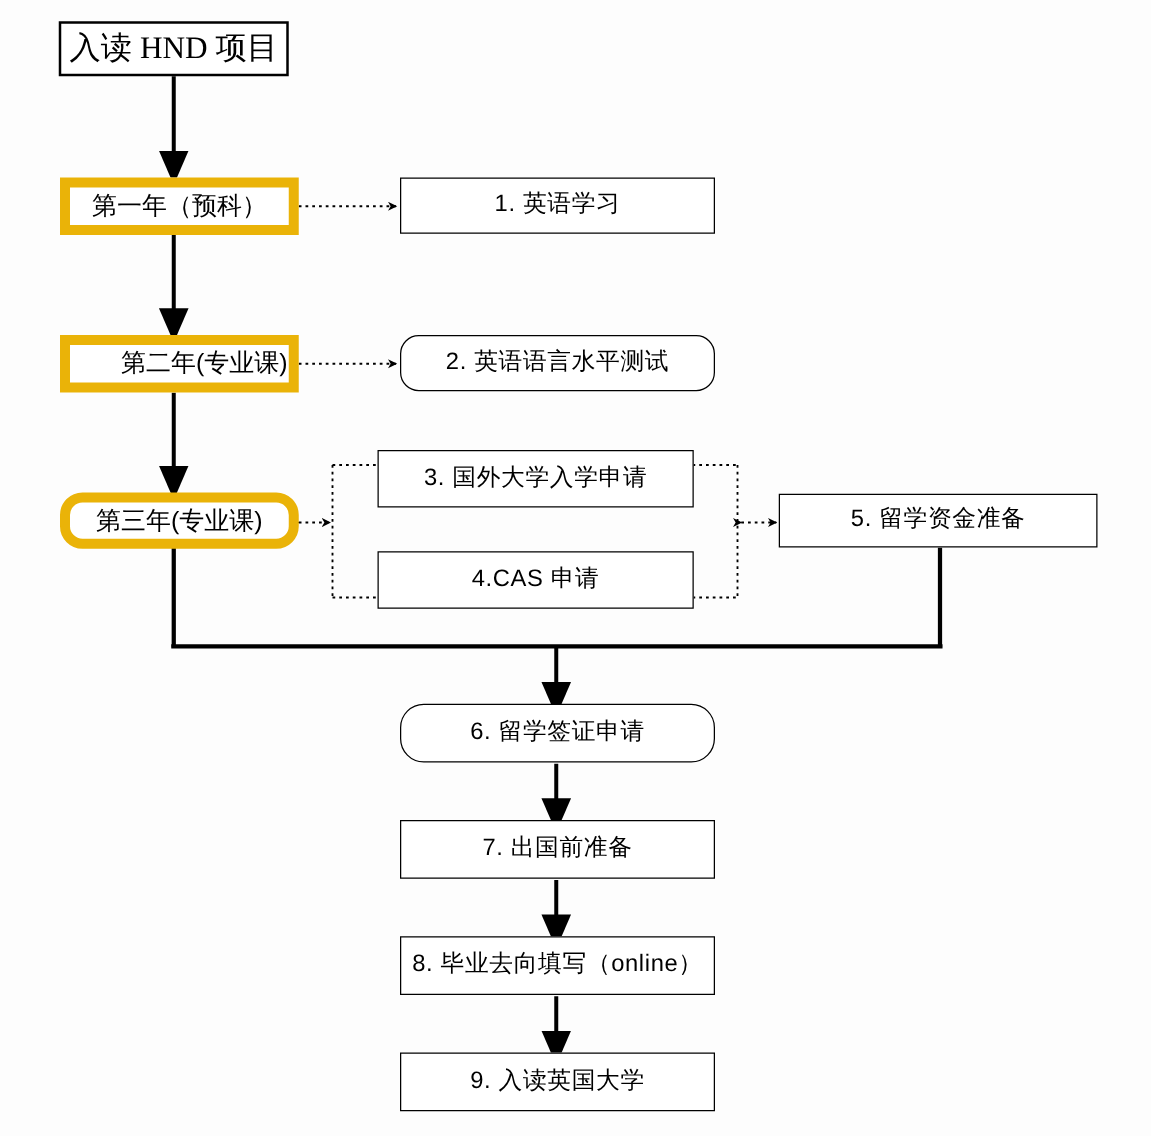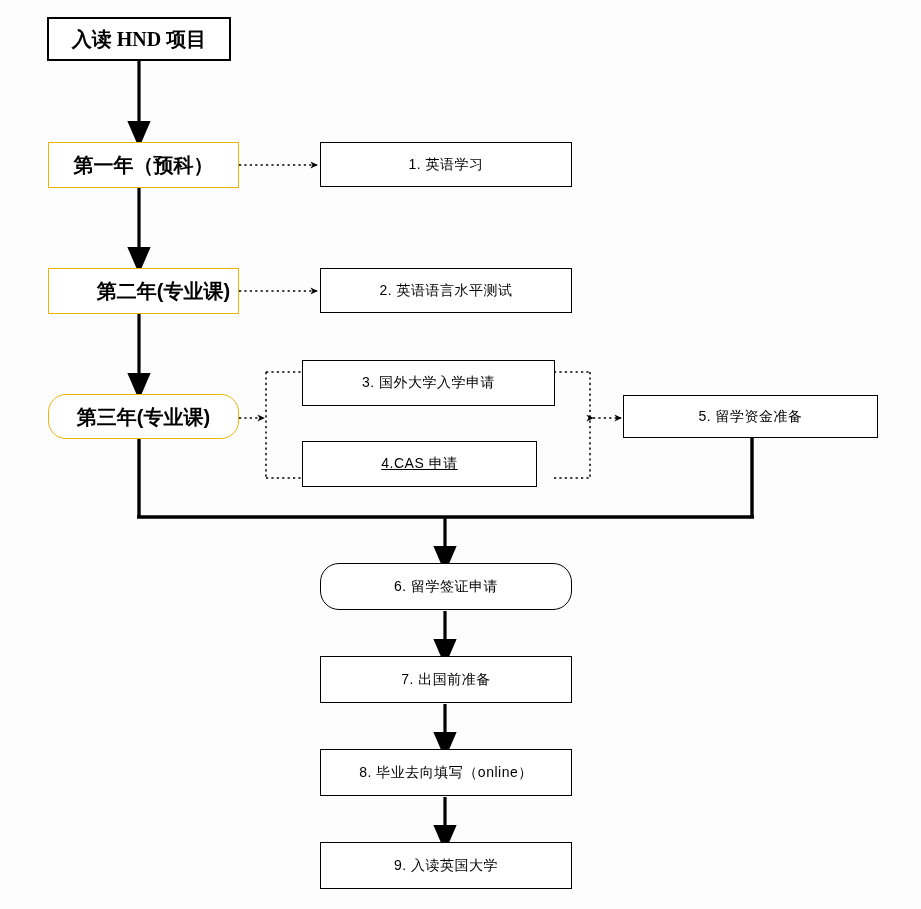--- a/index.html
+++ b/index.html
@@ -31,35 +31,35 @@
     box-sizing: border-box;
     background: #ffffff;
     display: flex;
     align-items: center;
     justify-content: center;
     text-align: center;
     color: #000000;
     line-height: 1.1;
   }
   .node-stage {
-    border: 1px solid #eab308;
-    font-weight: bold;
+    border: 8px solid #eab308;
+    font-weight: normal;
     font-size: 20px;
     letter-spacing: 0px;
     justify-content: center;
   }
   .node-stage-start {
     border: 2px solid #000000;
-    font-weight: bold;
-    font-size: 20px;
+    font-weight: normal;
+    font-size: 25px;
   }
   .node-step {
     border: 1.6px solid #000000;
     font-weight: normal;
-    font-size: 14px;
+    font-size: 19px;
     letter-spacing: 0.5px;
   }
   .node-label {
     display: inline-block;
     white-space: nowrap;
   }
   .serif-mix {
     font-family: "Liberation Serif", serif;
   }
 </style>
@@ -154,29 +154,29 @@
   </div>
 
   <div class="node-box node-stage" style="left:48px; top:394px; width:191px; height:45px;border-radius:18px;">
     <span class="node-label">第三年(专业课)</span>
   </div>
 
   <div class="node-box node-step" style="left:320px; top:142px; width:252px; height:45px;">
     <span class="node-label">1. 英语学习</span>
   </div>
 
-  <div class="node-box node-step" style="left:320px; top:268px; width:252px; height:45px;">
+  <div class="node-box node-step" style="left:320px; top:268px; width:252px; height:45px;border-radius:15px;">
     <span class="node-label">2. 英语语言水平测试</span>
   </div>
 
   <div class="node-box node-step" style="left:302px; top:360px; width:253px; height:46px;">
     <span class="node-label">3. 国外大学入学申请</span>
   </div>
 
-  <div class="node-box node-step" style="left:302px; top:441px; width:235px; height:46px;text-decoration:underline;">
+  <div class="node-box node-step" style="left:302px; top:441px; width:253px; height:46px;">
     <span class="node-label">4.CAS 申请</span>
   </div>
 
   <div class="node-box node-step" style="left:623px; top:395px; width:255px; height:43px;align-items:center;">
     <span class="node-label">5. 留学资金准备</span>
   </div>
 
   <div class="node-box node-step" style="left:320px; top:563px; width:252px; height:47px;border-radius:19px;">
     <span class="node-label">6. 留学签证申请</span>
   </div>

